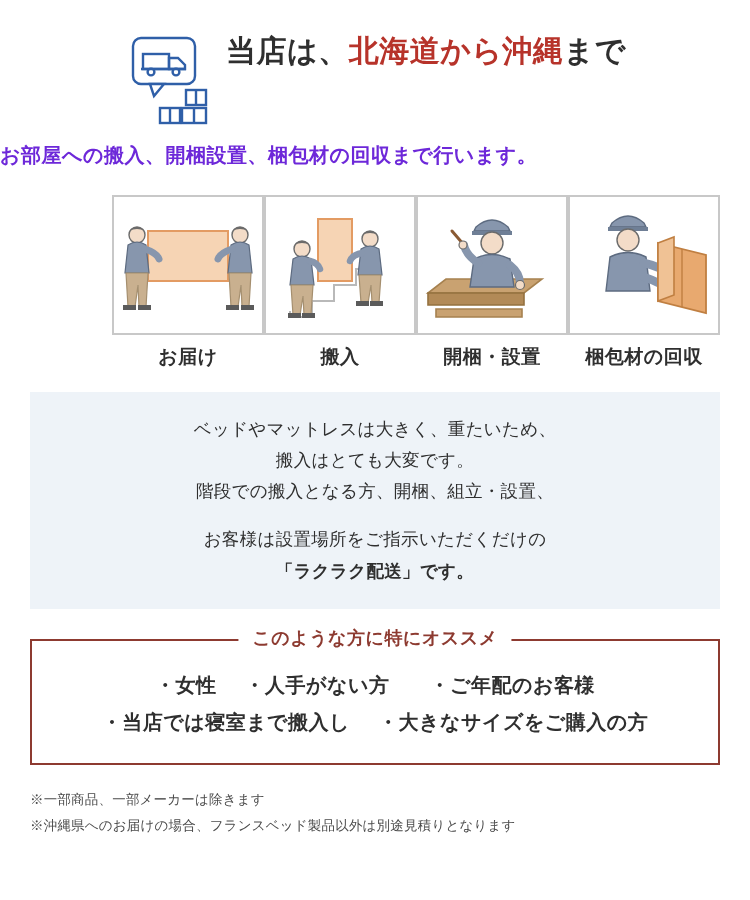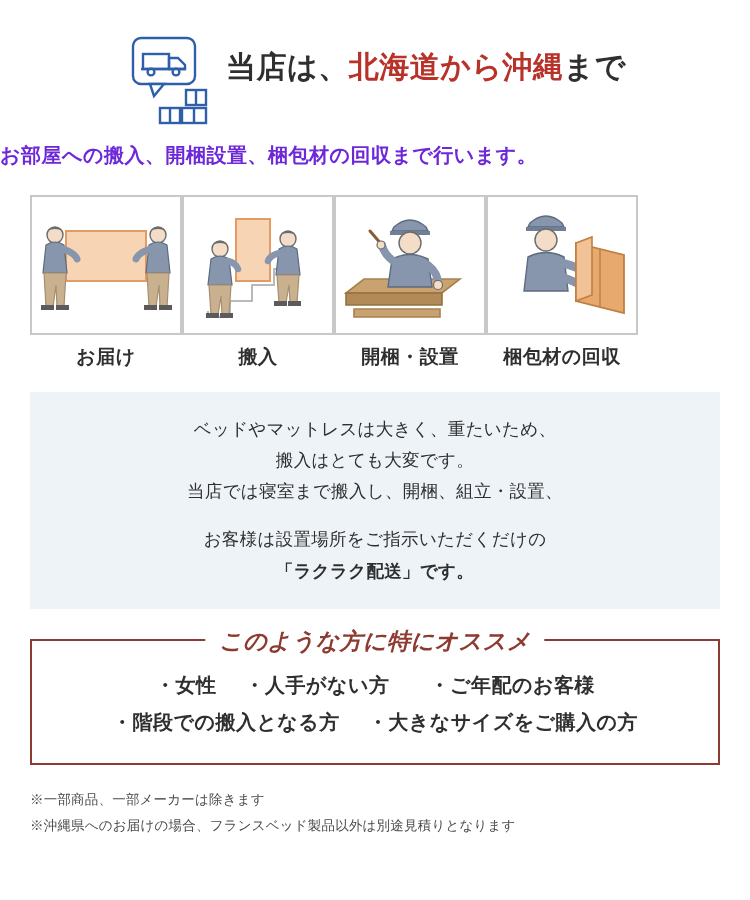--- a/index.html
+++ b/index.html
@@ -22,21 +22,21 @@
     padding: 26px 0 0 0;
     justify-content: center;
   }
   .truck-icon {
     width: 96px; height: 100px;
     margin-right: 6px;
     flex: 0 0 auto;
     position: relative;
     top: 8px;
   }
-  .head-lines { padding-top: 6px; margin-top: 16px; }
+  .head-lines { padding-top: 6px; }
   .headline1 {
     font-size: 30px;
     font-weight: bold;
     color: #2f2f2f;
     letter-spacing: 0.5px;
     line-height: 1.25;
     white-space: nowrap;
   }
   .headline1 .hl-red { color: #b7332a; }
   .headline2 {
@@ -53,21 +53,21 @@
     margin-top: 16px;
     font-size: 20px;
     font-weight: bold;
     color: #6d28d9;
     letter-spacing: 0.5px;
   }
 
   
   .steps {
     display: flex;
-    justify-content: flex-start;
+    justify-content: flex-end;
     padding: 26px 30px 0 30px;
   }
   .step { width: 152px; }
   .step-box {
     width: 152px; height: 140px;
     border: 2px solid #c8c8c8;
     position: relative;
     overflow: hidden;
     background: #fff;
   }
@@ -104,26 +104,25 @@
     padding: 26px 0 22px 0;
     text-align: center;
   }
   .reco-title {
     position: absolute;
     top: -15px;
     left: 50%;
     transform: translateX(-50%);
     background: #fff;
     padding: 0 14px;
-    font-size: 23px;
+    font-size: 18px;
     font-weight: bold;
     color: #8d3a30;
     letter-spacing: 0.5px;
     white-space: nowrap;
-    font-style: italic;
   }
   .reco-row {
     font-size: 20px;
     font-weight: bold;
     color: #2f2f2f;
     letter-spacing: 0.5px;
     line-height: 1.85;
   }
   .reco-row span { display: inline-block; }
   .reco-row .sp1 { margin-right: 28px; }
@@ -303,33 +302,33 @@
         </svg>
       </div>
       <div class="step-label">梱包材の回収</div>
     </div>
 
   </div>
 
   <div class="desc">
     <p>ベッドやマットレスは大きく、重たいため、</p>
     <p>搬入はとても大変です。</p>
-    <p>当店では寝室まで搬入し、開梱、組立・設置、</p>
+    <p>階段での搬入となる方、開梱、組立・設置、</p>
     <div class="gap"></div>
     <p>お客様は設置場所をご指示いただくだけの</p>
     <p class="rakuraku">「ラクラク配送」です。</p>
   </div>
 
   <div class="reco">
     <div class="reco-title">このような方に特にオススメ</div>
     <div class="reco-row">
       <span class="sp1">・女性</span><span class="sp2">・人手がない方</span><span>・ご年配のお客様</span>
     </div>
     <div class="reco-row">
-      <span class="sp1">・階段での搬入となる方</span><span>・大きなサイズをご購入の方</span>
+      <span class="sp1">・当店では寝室まで搬入し</span><span>・大きなサイズをご購入の方</span>
     </div>
   </div>
 
   <div class="notes">
     <div>※一部商品、一部メーカーは除きます</div>
     <div>※沖縄県へのお届けの場合、フランスベッド製品以外は別途見積りとなります</div>
 
   </div>
 
 </div>

